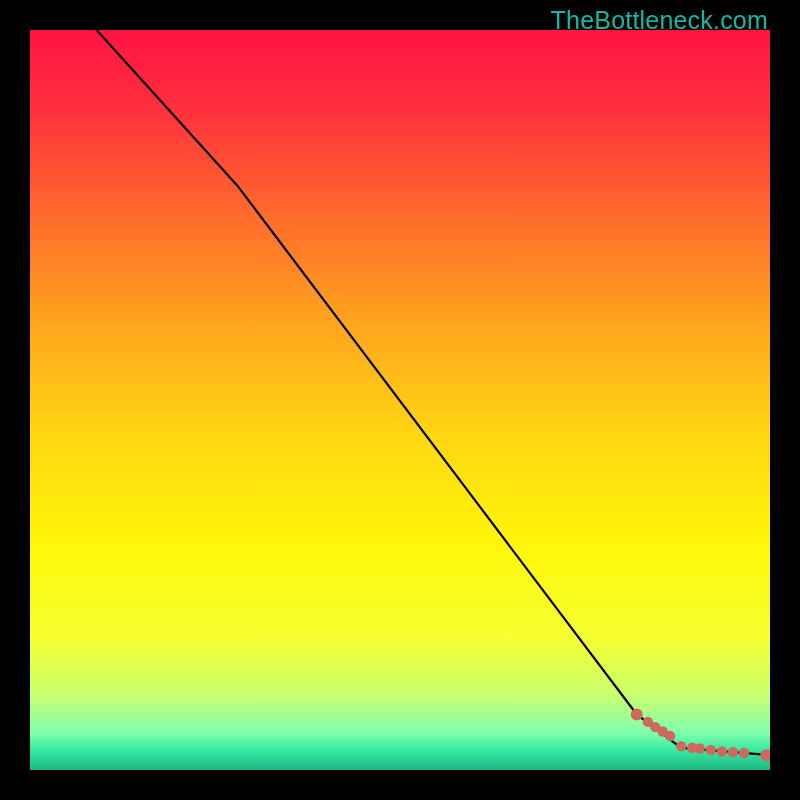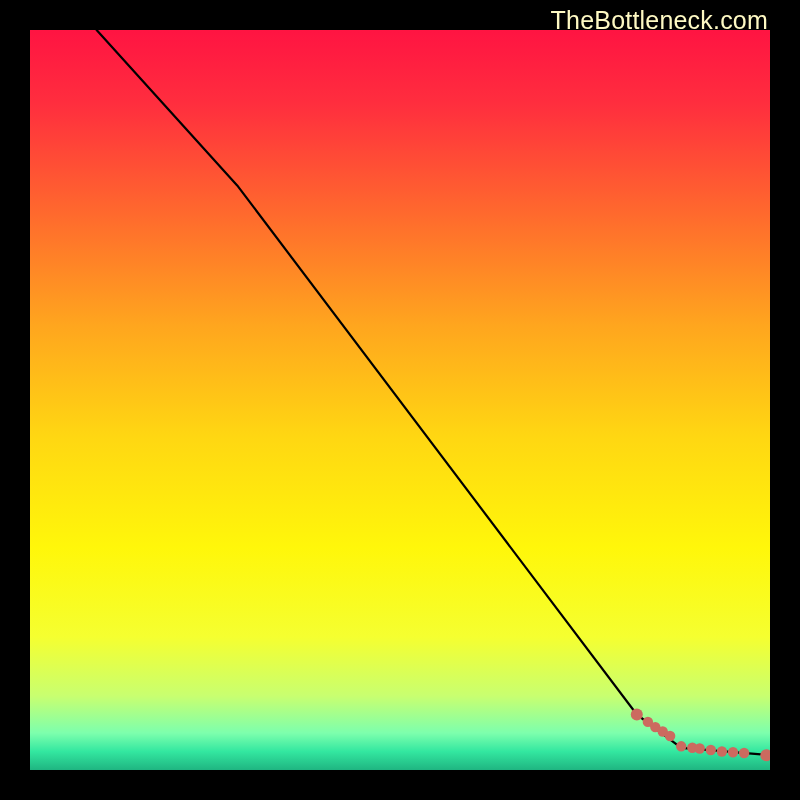--- a/index.html
+++ b/index.html
@@ -23,21 +23,21 @@
     position: absolute;
     left: 0;
     top: 0;
     width: 740px;
     height: 740px;
   }
   .watermark {
     position: absolute;
     top: 6px;
     right: 32px;
-    color: #fef9c3;
+    color: #14b8a6;
     font-size: 25px;
     letter-spacing: 0.2px;
     font-weight: 400;
     user-select: none;
   }
 </style>
 </head>
 <body>
 
 <div class="frame">

